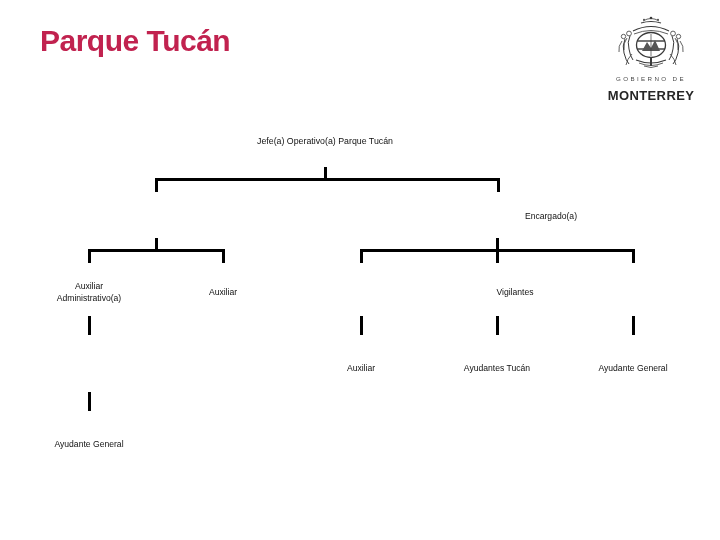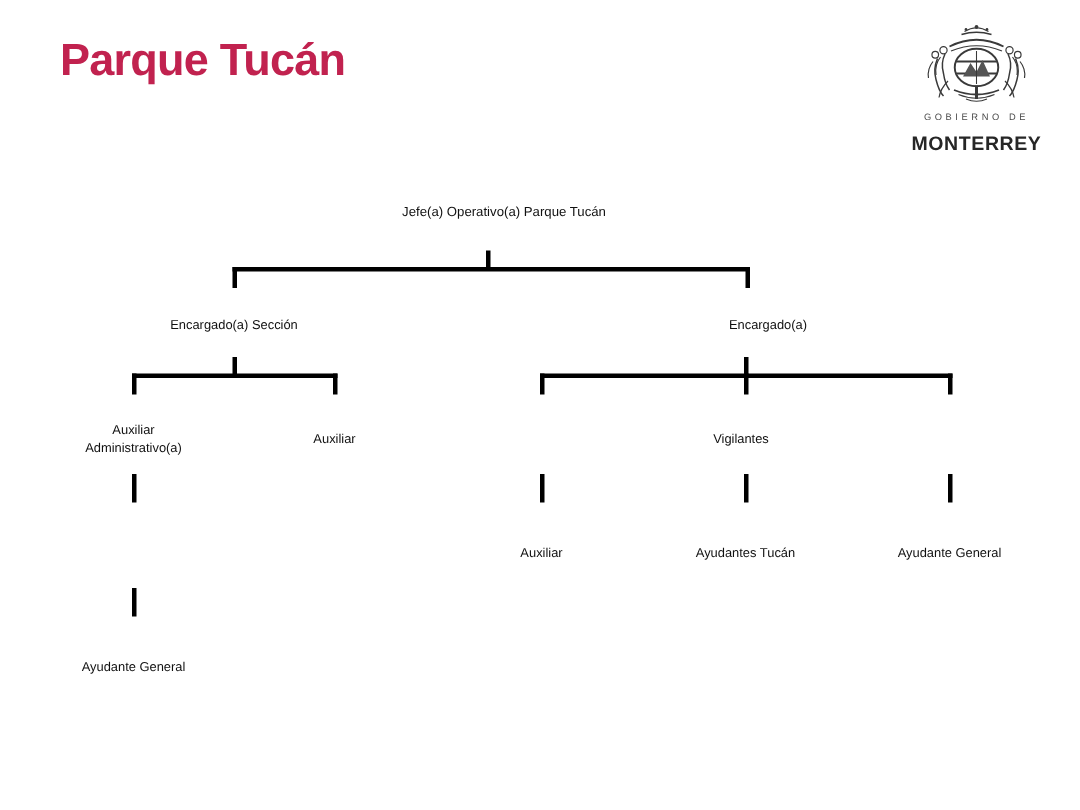--- a/index.html
+++ b/index.html
@@ -135,47 +135,46 @@
         <path d="M47 43 h2 v9 h-2 z" fill="#3a3a3a" stroke="none"></path>
 
         <path d="M29 40 q-5 5 -6 11"></path>
         <path d="M67 40 q5 5 6 11"></path>
       </g>
     </svg>
     <div class="logo-supra">GOBIERNO DE</div>
     <div class="logo-word">MONTERREY</div>
   </div>
 
-  <div class="node root" style="left:336px; top:136px; width:220px;text-align:center;">Jefe(a) Operativo(a) Parque Tucán</div>
+  <div class="node root" style="left:325px; top:136px; width:220px;text-align:center;">Jefe(a) Operativo(a) Parque Tucán</div>
 
   <div class="vline" style="left:324px; top:167px; height:13px;"></div>
 
   <div class="hline" style="left:155px; top:178px; width:345px;"></div>
 
   <div class="vline" style="left:155px; top:178px; height:14px;"></div>
   <div class="vline" style="left:497px; top:178px; height:14px;"></div>
 
-  <div class="node" style="left:156px; top:211px; width:180px;">Encargado(a) Sección</div>
-  <div class="node" style="left:512px; top:211px; width:160px;">Encargado(a)</div>
+  <div class="node" style="left:497px; top:211px; width:160px;text-align:right;">Encargado(a)</div>
 
   <div class="vline" style="left:155px; top:238px; height:13px;"></div>
   <div class="hline" style="left:88px; top:249px; width:137px;"></div>
   <div class="vline" style="left:88px; top:249px; height:14px;"></div>
   <div class="vline" style="left:222px; top:249px; height:14px;"></div>
 
   <div class="vline" style="left:496px; top:238px; height:13px;"></div>
   <div class="hline" style="left:360px; top:249px; width:275px;"></div>
   <div class="vline" style="left:360px; top:249px; height:14px;"></div>
   <div class="vline" style="left:496px; top:249px; height:14px;"></div>
   <div class="vline" style="left:632px; top:249px; height:14px;"></div>
 
   <div class="node" style="left:89px; top:281px; width:150px;">Auxiliar
 Administrativo(a)</div>
   <div class="node" style="left:223px; top:287px; width:120px;">Auxiliar</div>
-  <div class="node" style="left:494px; top:287px; width:130px;">Vigilantes</div>
+  <div class="node" style="left:515px; top:287px; width:130px;">Vigilantes</div>
 
   <div class="vline" style="left:88px; top:316px; height:19px;"></div>
   <div class="vline" style="left:360px; top:316px; height:19px;"></div>
   <div class="vline" style="left:496px; top:316px; height:19px;"></div>
   <div class="vline" style="left:632px; top:316px; height:19px;"></div>
 
   <div class="node" style="left:361px; top:363px; width:130px;">Auxiliar</div>
   <div class="node" style="left:497px; top:363px; width:140px;">Ayudantes Tucán</div>
   <div class="node" style="left:633px; top:363px; width:150px;">Ayudante General</div>
 

